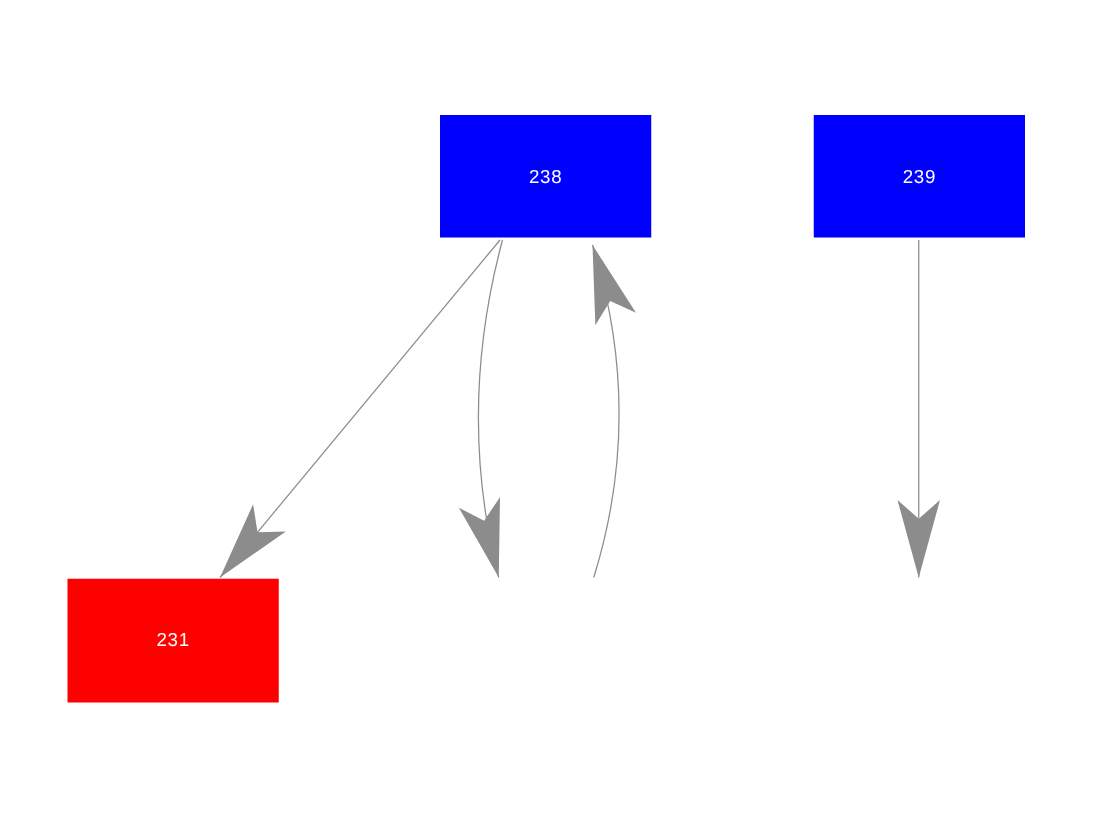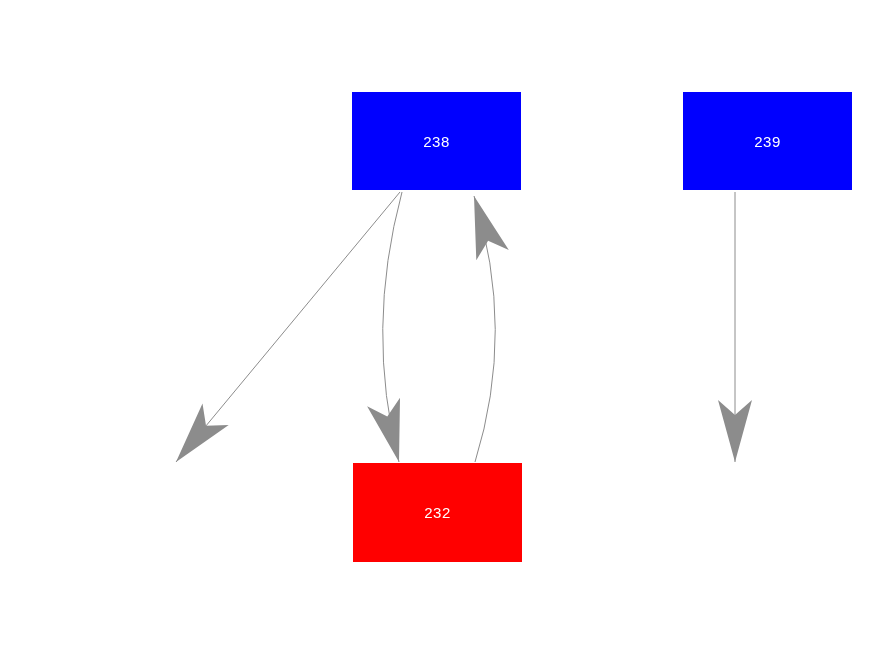--- a/index.html
+++ b/index.html
@@ -40,19 +40,19 @@
       <polygon points="399.0,462.0 367.1,406.2 387.3,416.5 400.0,397.7" fill="#8c8c8c"></polygon>
       <path d="M 475 462 Q 516 330 474 196" fill="none" stroke="#8c8c8c" stroke-width="1"></path>
       <polygon points="474.0,196.0 508.8,250.1 488.1,240.8 476.3,260.2" fill="#8c8c8c"></polygon>
       <path d="M 735 192 L 735 462" fill="none" stroke="#8c8c8c" stroke-width="1"></path>
       <polygon points="735.0,462.0 718.0,400.0 735.0,415.0 752.0,400.0" fill="#8c8c8c"></polygon>
     </svg>
 
   <div class="node" style="left: 352px; top: 92px; width: 169px; height: 98px; background: rgb(0, 0, 255); color: rgb(255, 255, 255);">
     <span>238</span>
   </div>
-  <div class="node" style="left: 683px; top: 92px; width: 169px; height: 98px; background: rgb(0, 0, 255); color: rgb(255, 255, 255);">
+  <div class="node" style="left: 651px; top: 92px; width: 169px; height: 98px; background: rgb(0, 0, 255); color: rgb(255, 255, 255);">
     <span>239</span>
   </div>
-  <div class="node" style="left: 353px; top: 463px; width: 169px; height: 99px; background: rgb(255, 0, 0); color: rgb(255, 255, 255);">
-    <span>232</span>
+  <div class="node" style="left: 54px; top: 463px; width: 169px; height: 99px; background: rgb(255, 0, 0); color: rgb(255, 255, 255);">
+    <span>231</span>
   </div>
 </div>
 
 </body></html>

